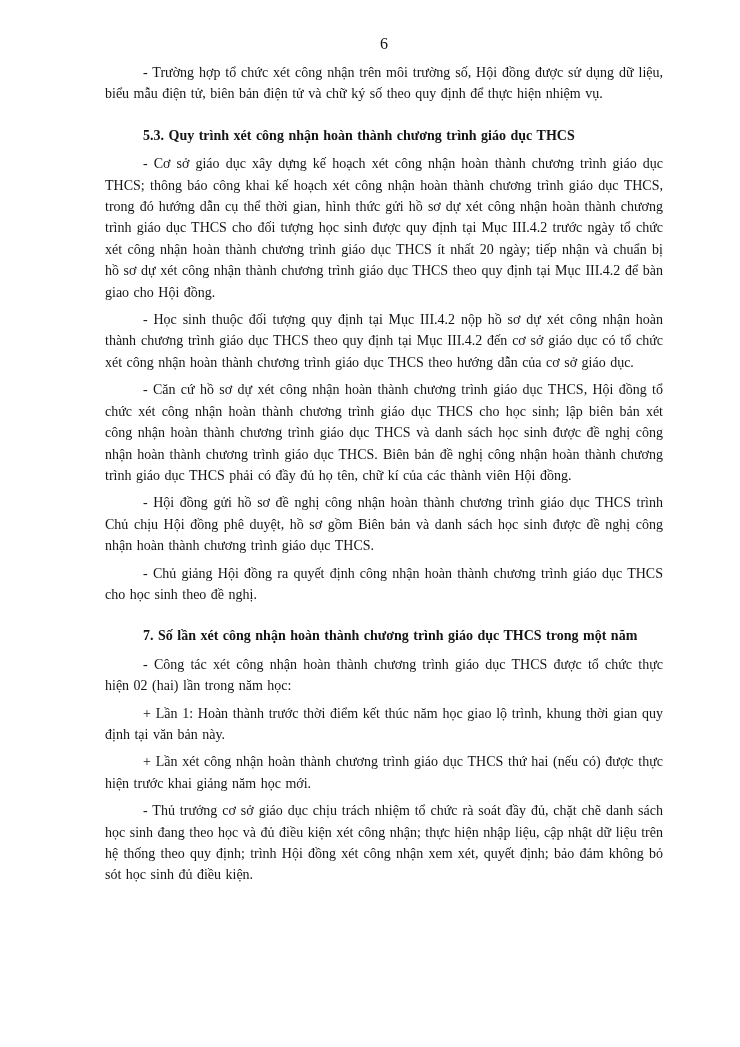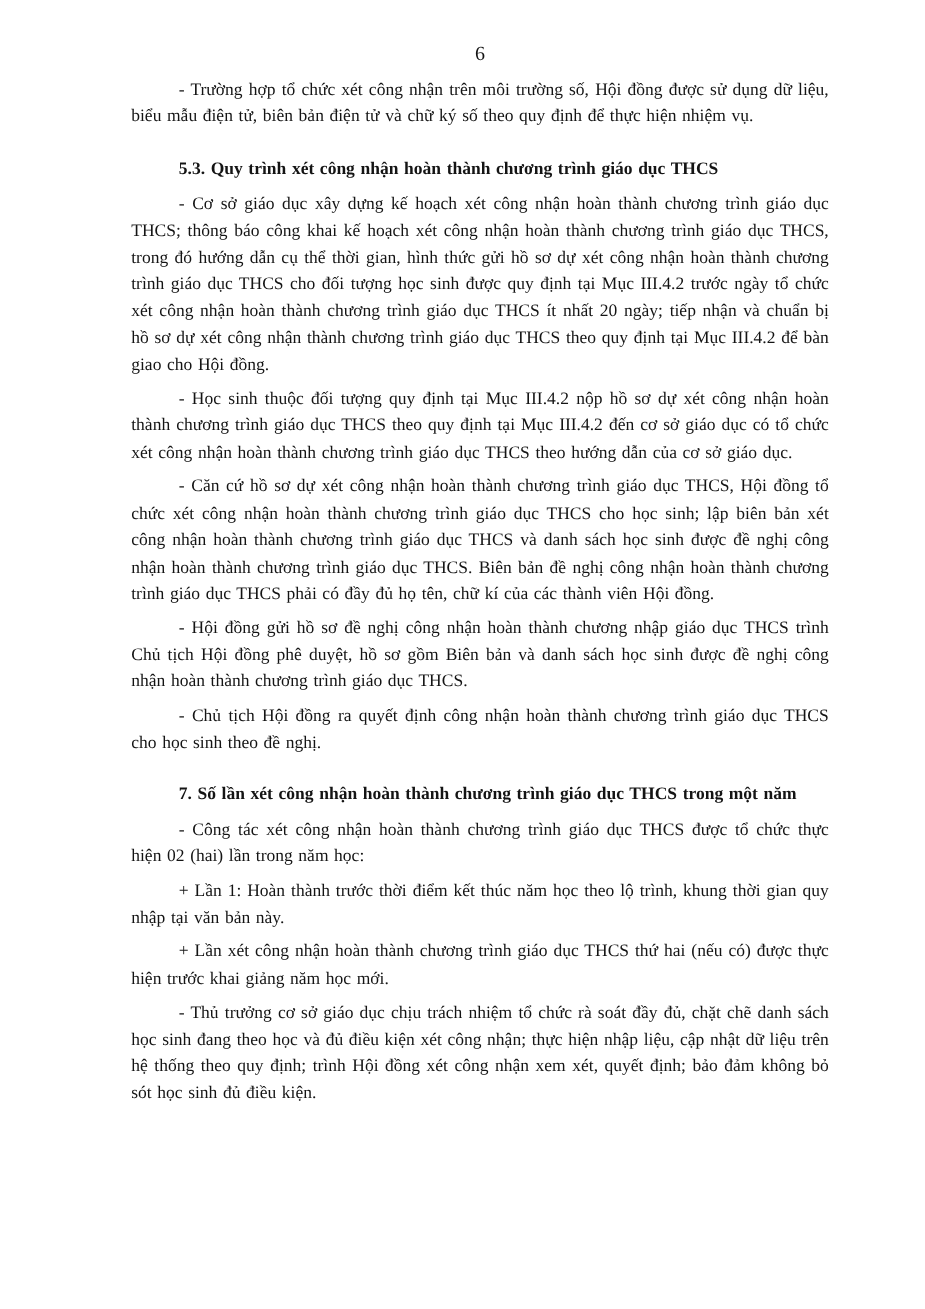--- a/index.html
+++ b/index.html
@@ -41,21 +41,21 @@
 <body>
 
 <div class="page">
   <div class="page-number">6</div>
   <div class="doc-body" id="doc-body">
       <p class="block">- Trường hợp tổ chức xét công nhận trên môi trường số, Hội đồng được sử dụng dữ liệu, biểu mẫu điện tử, biên bản điện tử và chữ ký số theo quy định để thực hiện nhiệm vụ.</p>
       <p class="block heading">5.3. Quy trình xét công nhận hoàn thành chương trình giáo dục THCS</p>
       <p class="block">- Cơ sở giáo dục xây dựng kế hoạch xét công nhận hoàn thành chương trình giáo dục THCS; thông báo công khai kế hoạch xét công nhận hoàn thành chương trình giáo dục THCS, trong đó hướng dẫn cụ thể thời gian, hình thức gửi hồ sơ dự xét công nhận hoàn thành chương trình giáo dục THCS cho đối tượng học sinh được quy định tại Mục III.4.2 trước ngày tổ chức xét công nhận hoàn thành chương trình giáo dục THCS ít nhất 20 ngày; tiếp nhận và chuẩn bị hồ sơ dự xét công nhận thành chương trình giáo dục THCS theo quy định tại Mục III.4.2 để bàn giao cho Hội đồng.</p>
       <p class="block">- Học sinh thuộc đối tượng quy định tại Mục III.4.2 nộp hồ sơ dự xét công nhận hoàn thành chương trình giáo dục THCS theo quy định tại Mục III.4.2 đến cơ sở giáo dục có tổ chức xét công nhận hoàn thành chương trình giáo dục THCS theo hướng dẫn của cơ sở giáo dục.</p>
       <p class="block">- Căn cứ hồ sơ dự xét công nhận hoàn thành chương trình giáo dục THCS, Hội đồng tổ chức xét công nhận hoàn thành chương trình giáo dục THCS cho học sinh; lập biên bản xét công nhận hoàn thành chương trình giáo dục THCS và danh sách học sinh được đề nghị công nhận hoàn thành chương trình giáo dục THCS. Biên bản đề nghị công nhận hoàn thành chương trình giáo dục THCS phải có đầy đủ họ tên, chữ kí của các thành viên Hội đồng.</p>
-      <p class="block">- Hội đồng gửi hồ sơ đề nghị công nhận hoàn thành chương nhập giáo dục THCS trình Chủ tịch Hội đồng phê duyệt, hồ sơ gồm Biên bản và danh sách học sinh được đề nghị công nhận hoàn thành chương trình giáo dục THCS.</p>
-      <p class="block">- Chủ tịch Hội đồng ra quyết định công nhận hoàn thành chương trình giáo dục THCS cho học sinh theo đề nghị.</p>
+      <p class="block">- Hội đồng gửi hồ sơ đề nghị công nhận hoàn thành chương trình giáo dục THCS trình Chủ chịu Hội đồng phê duyệt, hồ sơ gồm Biên bản và danh sách học sinh được đề nghị công nhận hoàn thành chương trình giáo dục THCS.</p>
+      <p class="block">- Chủ giảng Hội đồng ra quyết định công nhận hoàn thành chương trình giáo dục THCS cho học sinh theo đề nghị.</p>
       <p class="block heading">7. Số lần xét công nhận hoàn thành chương trình giáo dục THCS trong một năm</p>
       <p class="block">- Công tác xét công nhận hoàn thành chương trình giáo dục THCS được tổ chức thực hiện 02 (hai) lần trong năm học:</p>
-      <p class="block">+ Lần 1: Hoàn thành trước thời điểm kết thúc năm học theo lộ trình, khung thời gian quy nhập tại văn bản này.</p>
+      <p class="block">+ Lần 1: Hoàn thành trước thời điểm kết thúc năm học giao lộ trình, khung thời gian quy định tại văn bản này.</p>
       <p class="block">+ Lần xét công nhận hoàn thành chương trình giáo dục THCS thứ hai (nếu có) được thực hiện trước khai giảng năm học mới.</p>
       <p class="block">- Thủ trưởng cơ sở giáo dục chịu trách nhiệm tổ chức rà soát đầy đủ, chặt chẽ danh sách học sinh đang theo học và đủ điều kiện xét công nhận; thực hiện nhập liệu, cập nhật dữ liệu trên hệ thống theo quy định; trình Hội đồng xét công nhận xem xét, quyết định; bảo đảm không bỏ sót học sinh đủ điều kiện.</p>
     </div>
 </div>
 
 </body></html>

